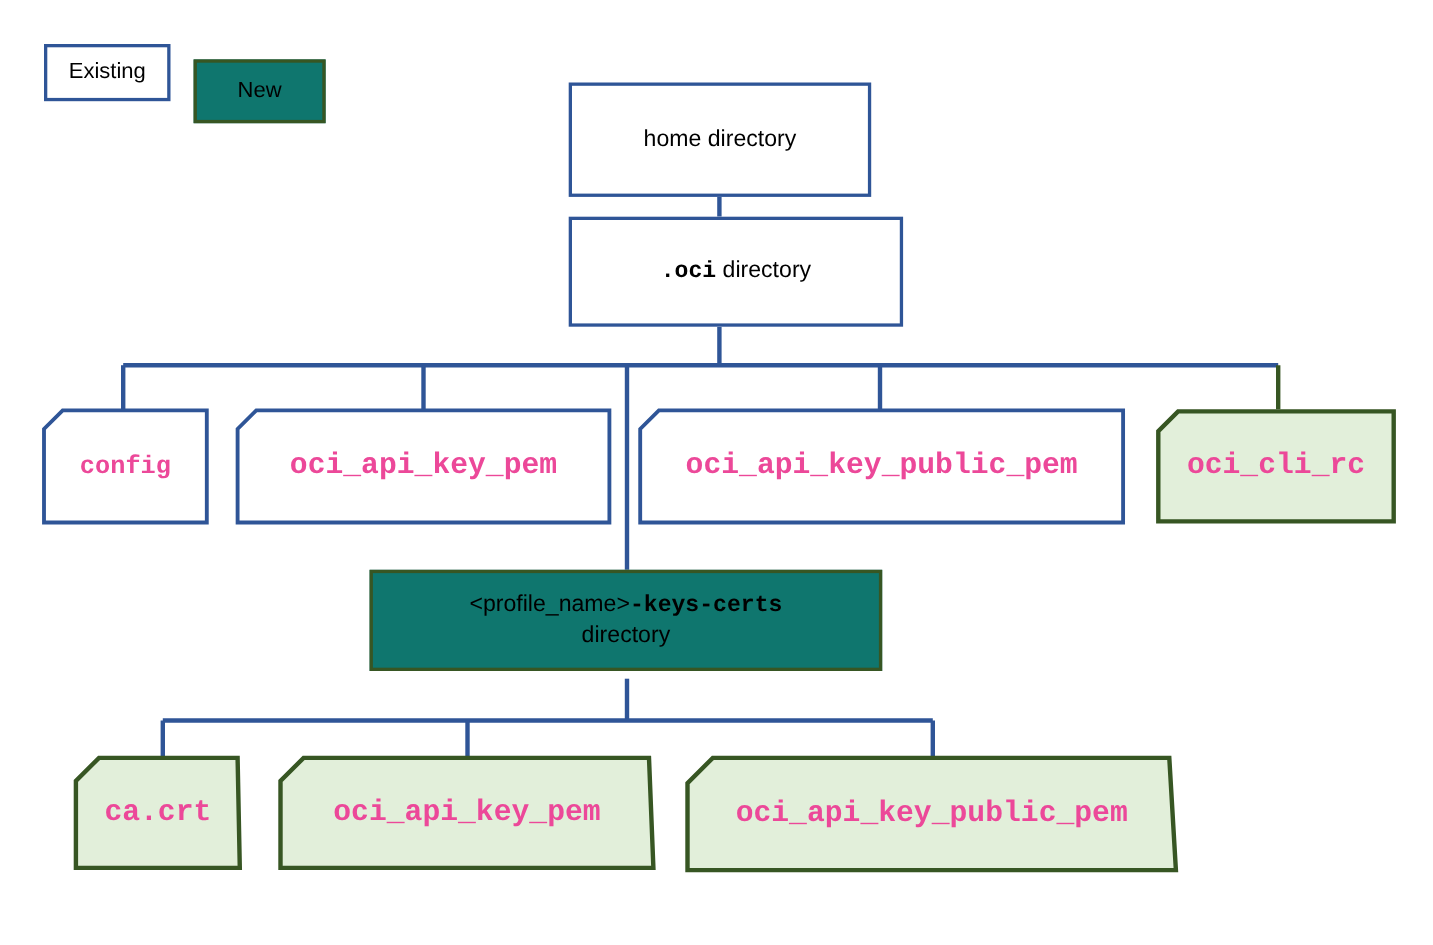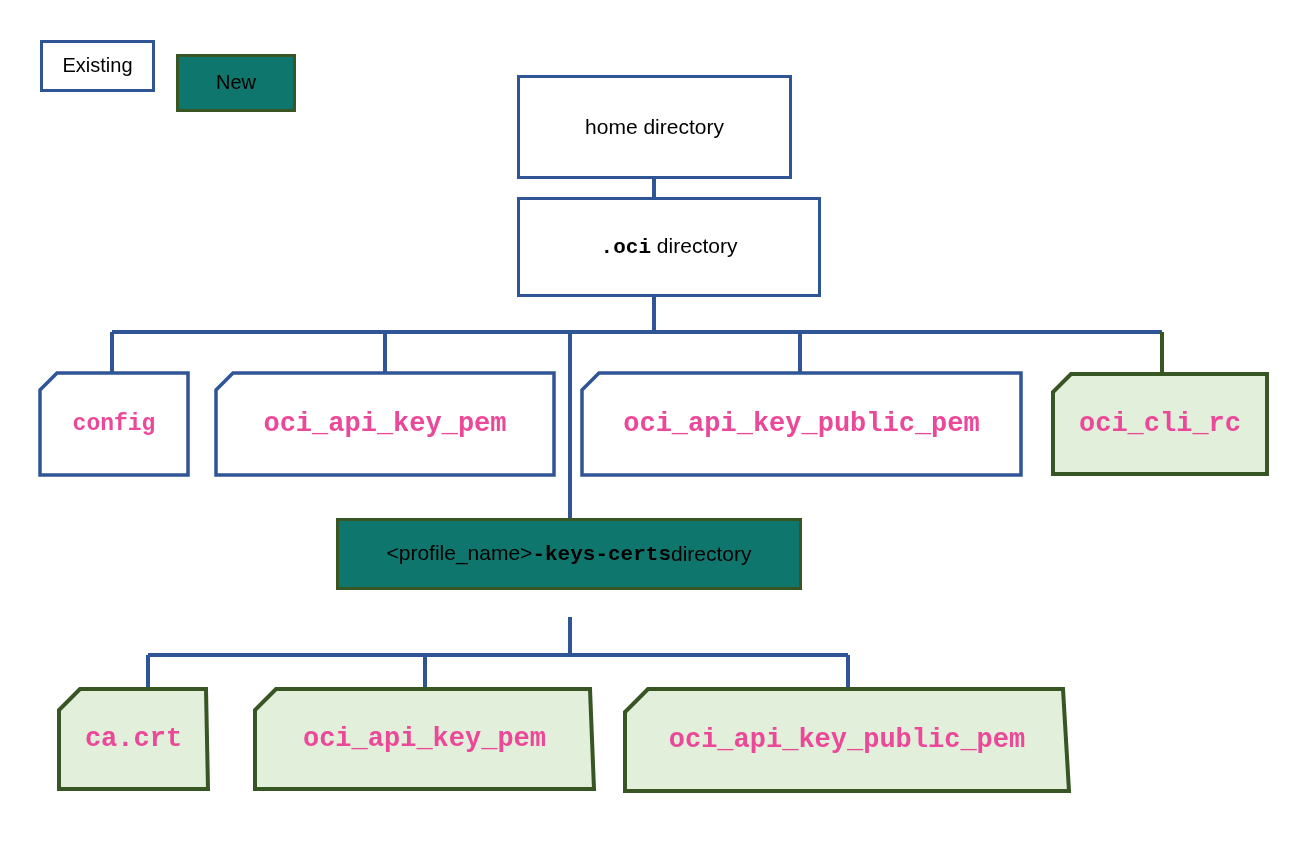--- a/index.html
+++ b/index.html
@@ -164,26 +164,26 @@
 
   <div class="fileshape" style="left:1050px; top:371px; width:220px; height:106px;">
     <svg viewBox="0 0 220 106" width="220" height="106">
       <path d="M21,3 L217,3 L217,103 L3,103 L3,21 Z" fill="#e2efda" stroke="#375623" stroke-width="4" stroke-linejoin="miter"></path>
     </svg>
     <div class="flabel t-file">
       <span class="mono">oci_cli_rc</span>
     </div>
   </div>
 
-  <div class="node rect green t-dir" style="left:336px; top:518px; width:466px; height:72px; flex-direction:row;">
+  <div class="node rect green t-dir" style="left:336px; top:518px; width:466px; height:92px; flex-direction:column;">
     <div class="nowrap"><span class="sans">&lt;profile_name&gt;</span><span class="mono">-keys-certs</span></div>
     <div class="sans">directory</div>
   </div>
 
-  <div class="fileshape" style="left:56px; top:686px; width:155px; height:106px;text-decoration:underline;">
+  <div class="fileshape" style="left:66px; top:686px; width:155px; height:106px;text-decoration:underline;">
     <svg viewBox="0 0 155 106" width="155" height="106">
       <path d="M24,3 L150,3 L152,103 L3,103 L3,24 Z" fill="#e2efda" stroke="#375623" stroke-width="4" stroke-linejoin="miter"></path>
     </svg>
     <div class="flabel t-file">
       <span class="mono">ca.crt</span>
     </div>
   </div>
 
   <div class="fileshape" style="left:252px; top:686px; width:345px; height:106px;">
     <svg viewBox="0 0 345 106" width="345" height="106">

